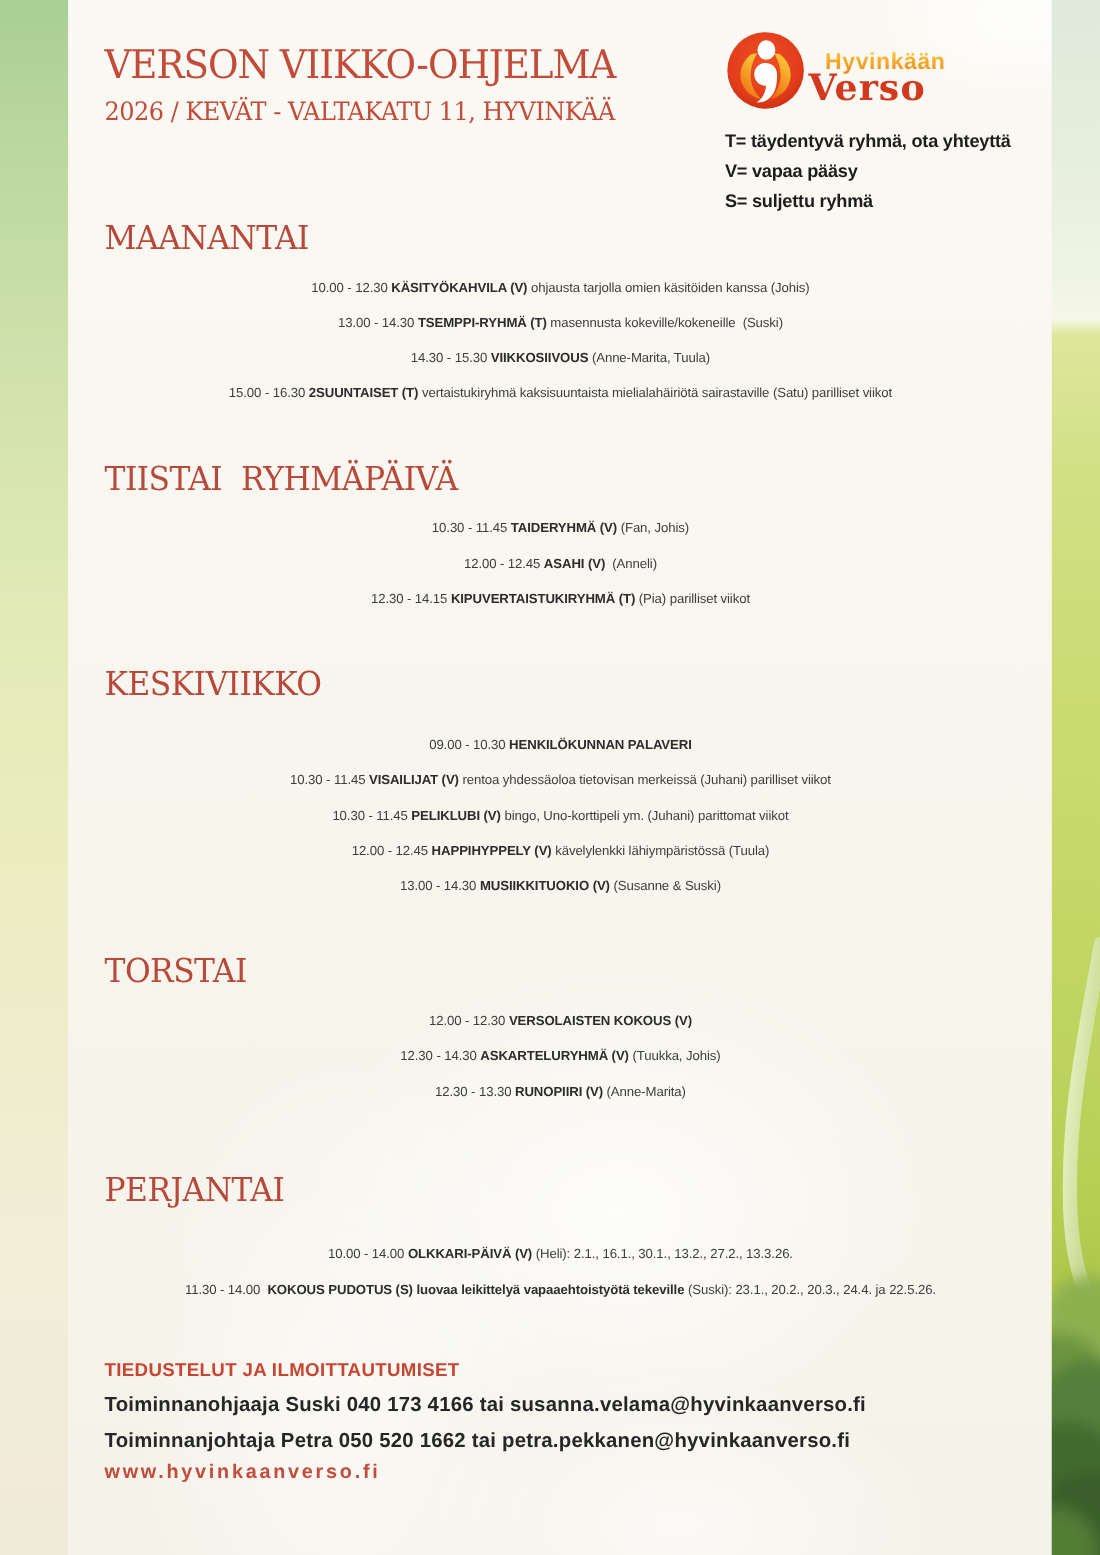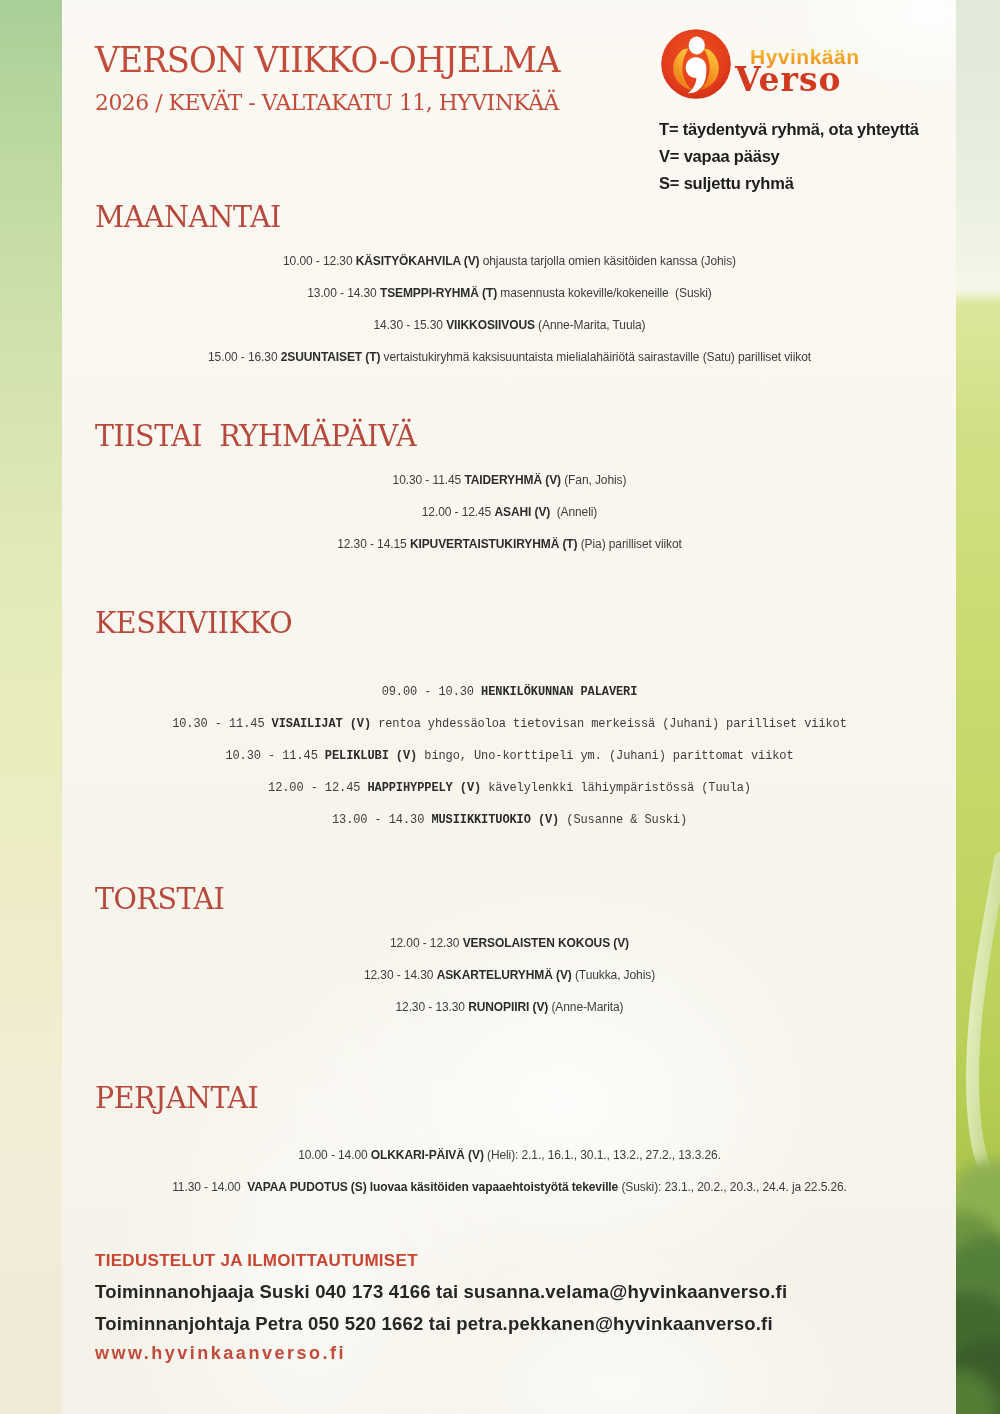--- a/index.html
+++ b/index.html
@@ -47,21 +47,21 @@
   .legend { margin-top:15px; }
   .legend p { margin:0; font-size:16.5px; font-weight:700; color:var(--legend-text,#1d1d1d); line-height:27px; letter-spacing:-.2px; }
 
   
   .day { margin-top:46px; }
   .day:first-child { margin-top:10px; }
   .day:nth-child(5) { margin-top:58px; }
   .day-name { margin:0; font-family:"DejaVu Serif",serif; font-weight:400; font-size:30px; line-height:1.1;
     color:var(--heading-red,#b7493c); letter-spacing:-.5px; white-space:pre; transform:scaleX(.95); transform-origin:left top; }
   .events { margin-top:12px; }
-  .day:nth-child(3) .events { margin-top:37px;font-family:Liberation Mono, monospace; }
+  .day:nth-child(3) .events { margin-top:22px; }
   .day:nth-child(5) .events { margin-top:25px; }
   .event { margin:0; font-size:12px; line-height:32px; color:var(--body-text,#3d3d3d);
     white-space:pre-wrap; letter-spacing:-.1px;text-align:center; }
   .event .etitle { font-weight:700; color:var(--bold-text,#2c2c2c); }
 
   
   footer { margin-top:48px; }
   .f-head { margin:0; font-size:17px; font-weight:700; color:var(--footer-red,#c84532); letter-spacing:.3px; }
   .f-line { margin:10px 0 0; font-size:18.5px; font-weight:700; color:#262626; letter-spacing:.2px; }
   .f-link { margin:8px 0 0; font-size:18px; font-weight:700; color:var(--link-red,#c24b3c); letter-spacing:2.5px; cursor:pointer; }
@@ -168,21 +168,21 @@
           <div class="events">
             <p class="event"><span class="etime">12.00 - 12.30</span> <span class="etitle">VERSOLAISTEN KOKOUS (V)</span></p>
             <p class="event"><span class="etime">12.30 - 14.30</span> <span class="etitle">ASKARTELURYHMÄ (V)</span> <span class="edesc">(Tuukka, Johis)</span></p>
             <p class="event"><span class="etime">12.30 - 13.30</span> <span class="etitle">RUNOPIIRI (V)</span> <span class="edesc">(Anne-Marita)</span></p>
           </div>
         </section>
         <section class="day">
           <h3 class="day-name">PERJANTAI</h3>
           <div class="events">
             <p class="event"><span class="etime">10.00 - 14.00</span> <span class="etitle">OLKKARI-PÄIVÄ (V)</span> <span class="edesc">(Heli): 2.1., 16.1., 30.1., 13.2., 27.2., 13.3.26.</span></p>
-            <p class="event"><span class="etime">11.30 - 14.00 </span> <span class="etitle">VAPAA PUDOTUS (S) luovaa käsitöiden vapaaehtoistyötä tekeville</span> <span class="edesc">(Suski): 23.1., 20.2., 20.3., 24.4. ja 22.5.26.</span></p>
+            <p class="event"><span class="etime">11.30 - 14.00 </span> <span class="etitle">KOKOUS PUDOTUS (S) luovaa leikittelyä vapaaehtoistyötä tekeville</span> <span class="edesc">(Suski): 23.1., 20.2., 20.3., 24.4. ja 22.5.26.</span></p>
           </div>
         </section>
       </main>
 
     <footer>
       <p class="f-head">TIEDUSTELUT JA ILMOITTAUTUMISET</p>
       <p class="f-line">Toiminnanohjaaja Suski 040 173 4166 tai susanna.velama@hyvinkaanverso.fi</p>
       <p class="f-line">Toiminnanjohtaja Petra 050 520 1662 tai petra.pekkanen@hyvinkaanverso.fi</p>
       <p class="f-link">www.hyvinkaanverso.fi</p>
     </footer>

